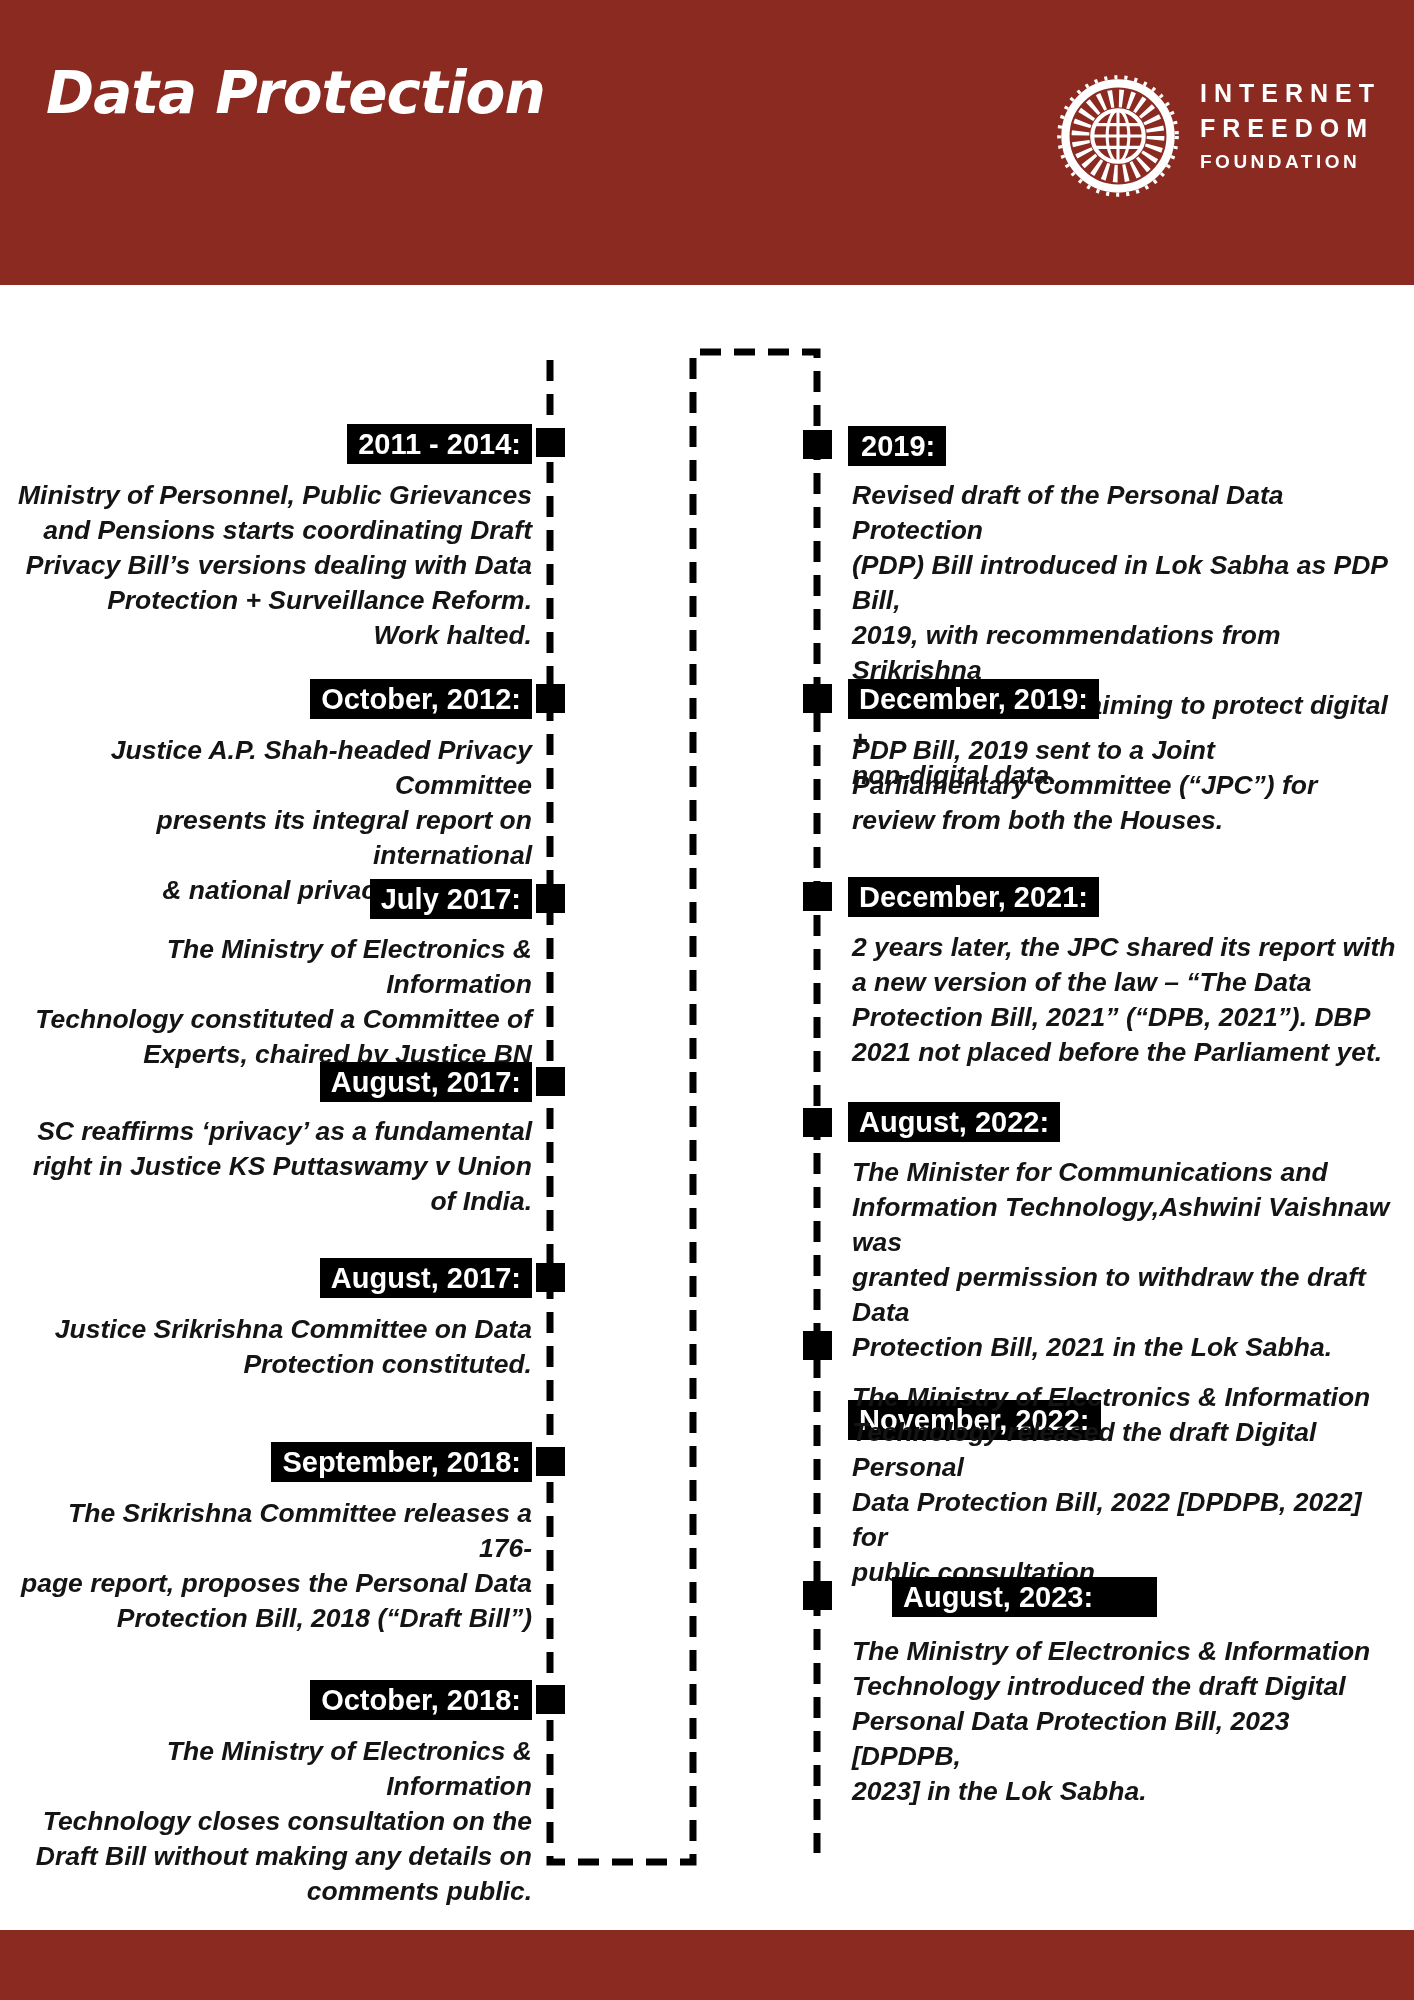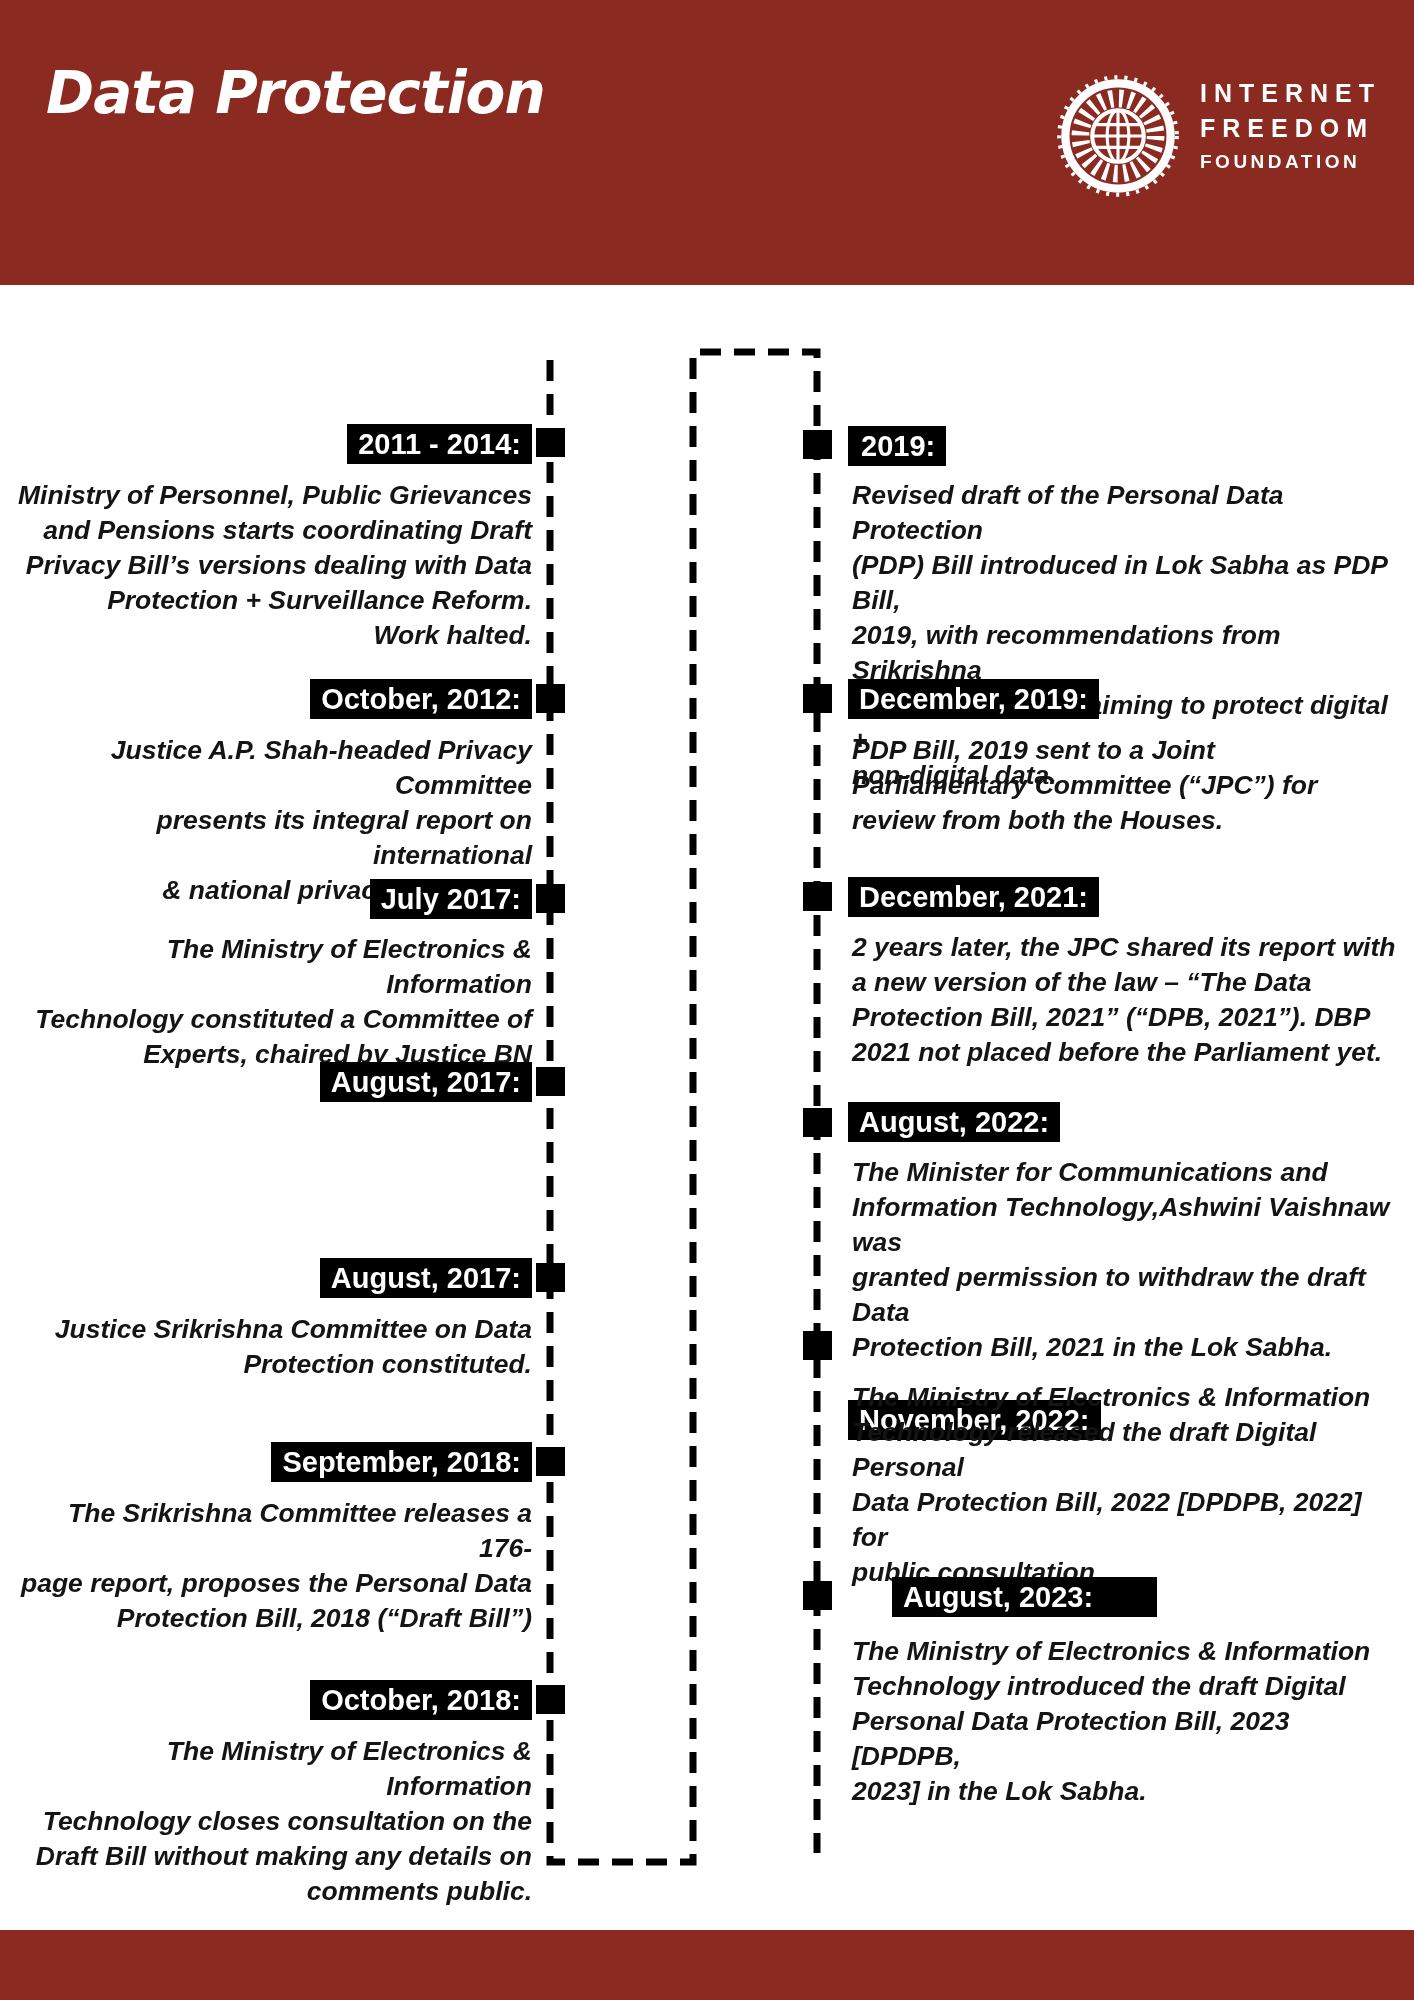--- a/index.html
+++ b/index.html
@@ -95,20 +95,23 @@
   <div class="entry-body body-left" style="top:733px;">Justice A.P. Shah-headed Privacy Committee
 presents its integral report on international
 &amp; national privacy standards.</div>
 
   <div class="date-label label-left" style="top:879px;">July 2017:</div>
   <div class="entry-body body-left" style="top:932px;">The Ministry of Electronics &amp; Information
 Technology constituted a Committee of
 Experts, chaired by Justice BN Srikrishna.</div>
 
   <div class="date-label label-left" style="top:1062px;">August, 2017:</div>
+  <div class="entry-body body-left" style="top:1114px;">SC reaffirms ‘privacy’ as a fundamental
+right in Justice KS Puttaswamy v Union
+of India.</div>
 
   <div class="date-label label-left" style="top:1258px;">August, 2017:</div>
   <div class="entry-body body-left" style="top:1312px;">Justice Srikrishna Committee on Data
 Protection constituted.</div>
 
   <div class="date-label label-left" style="top:1442px;">September, 2018:</div>
   <div class="entry-body body-left" style="top:1496px;">The Srikrishna Committee releases a 176-
 page report, proposes the Personal Data
 Protection Bill, 2018 (“Draft Bill”)</div>
 

